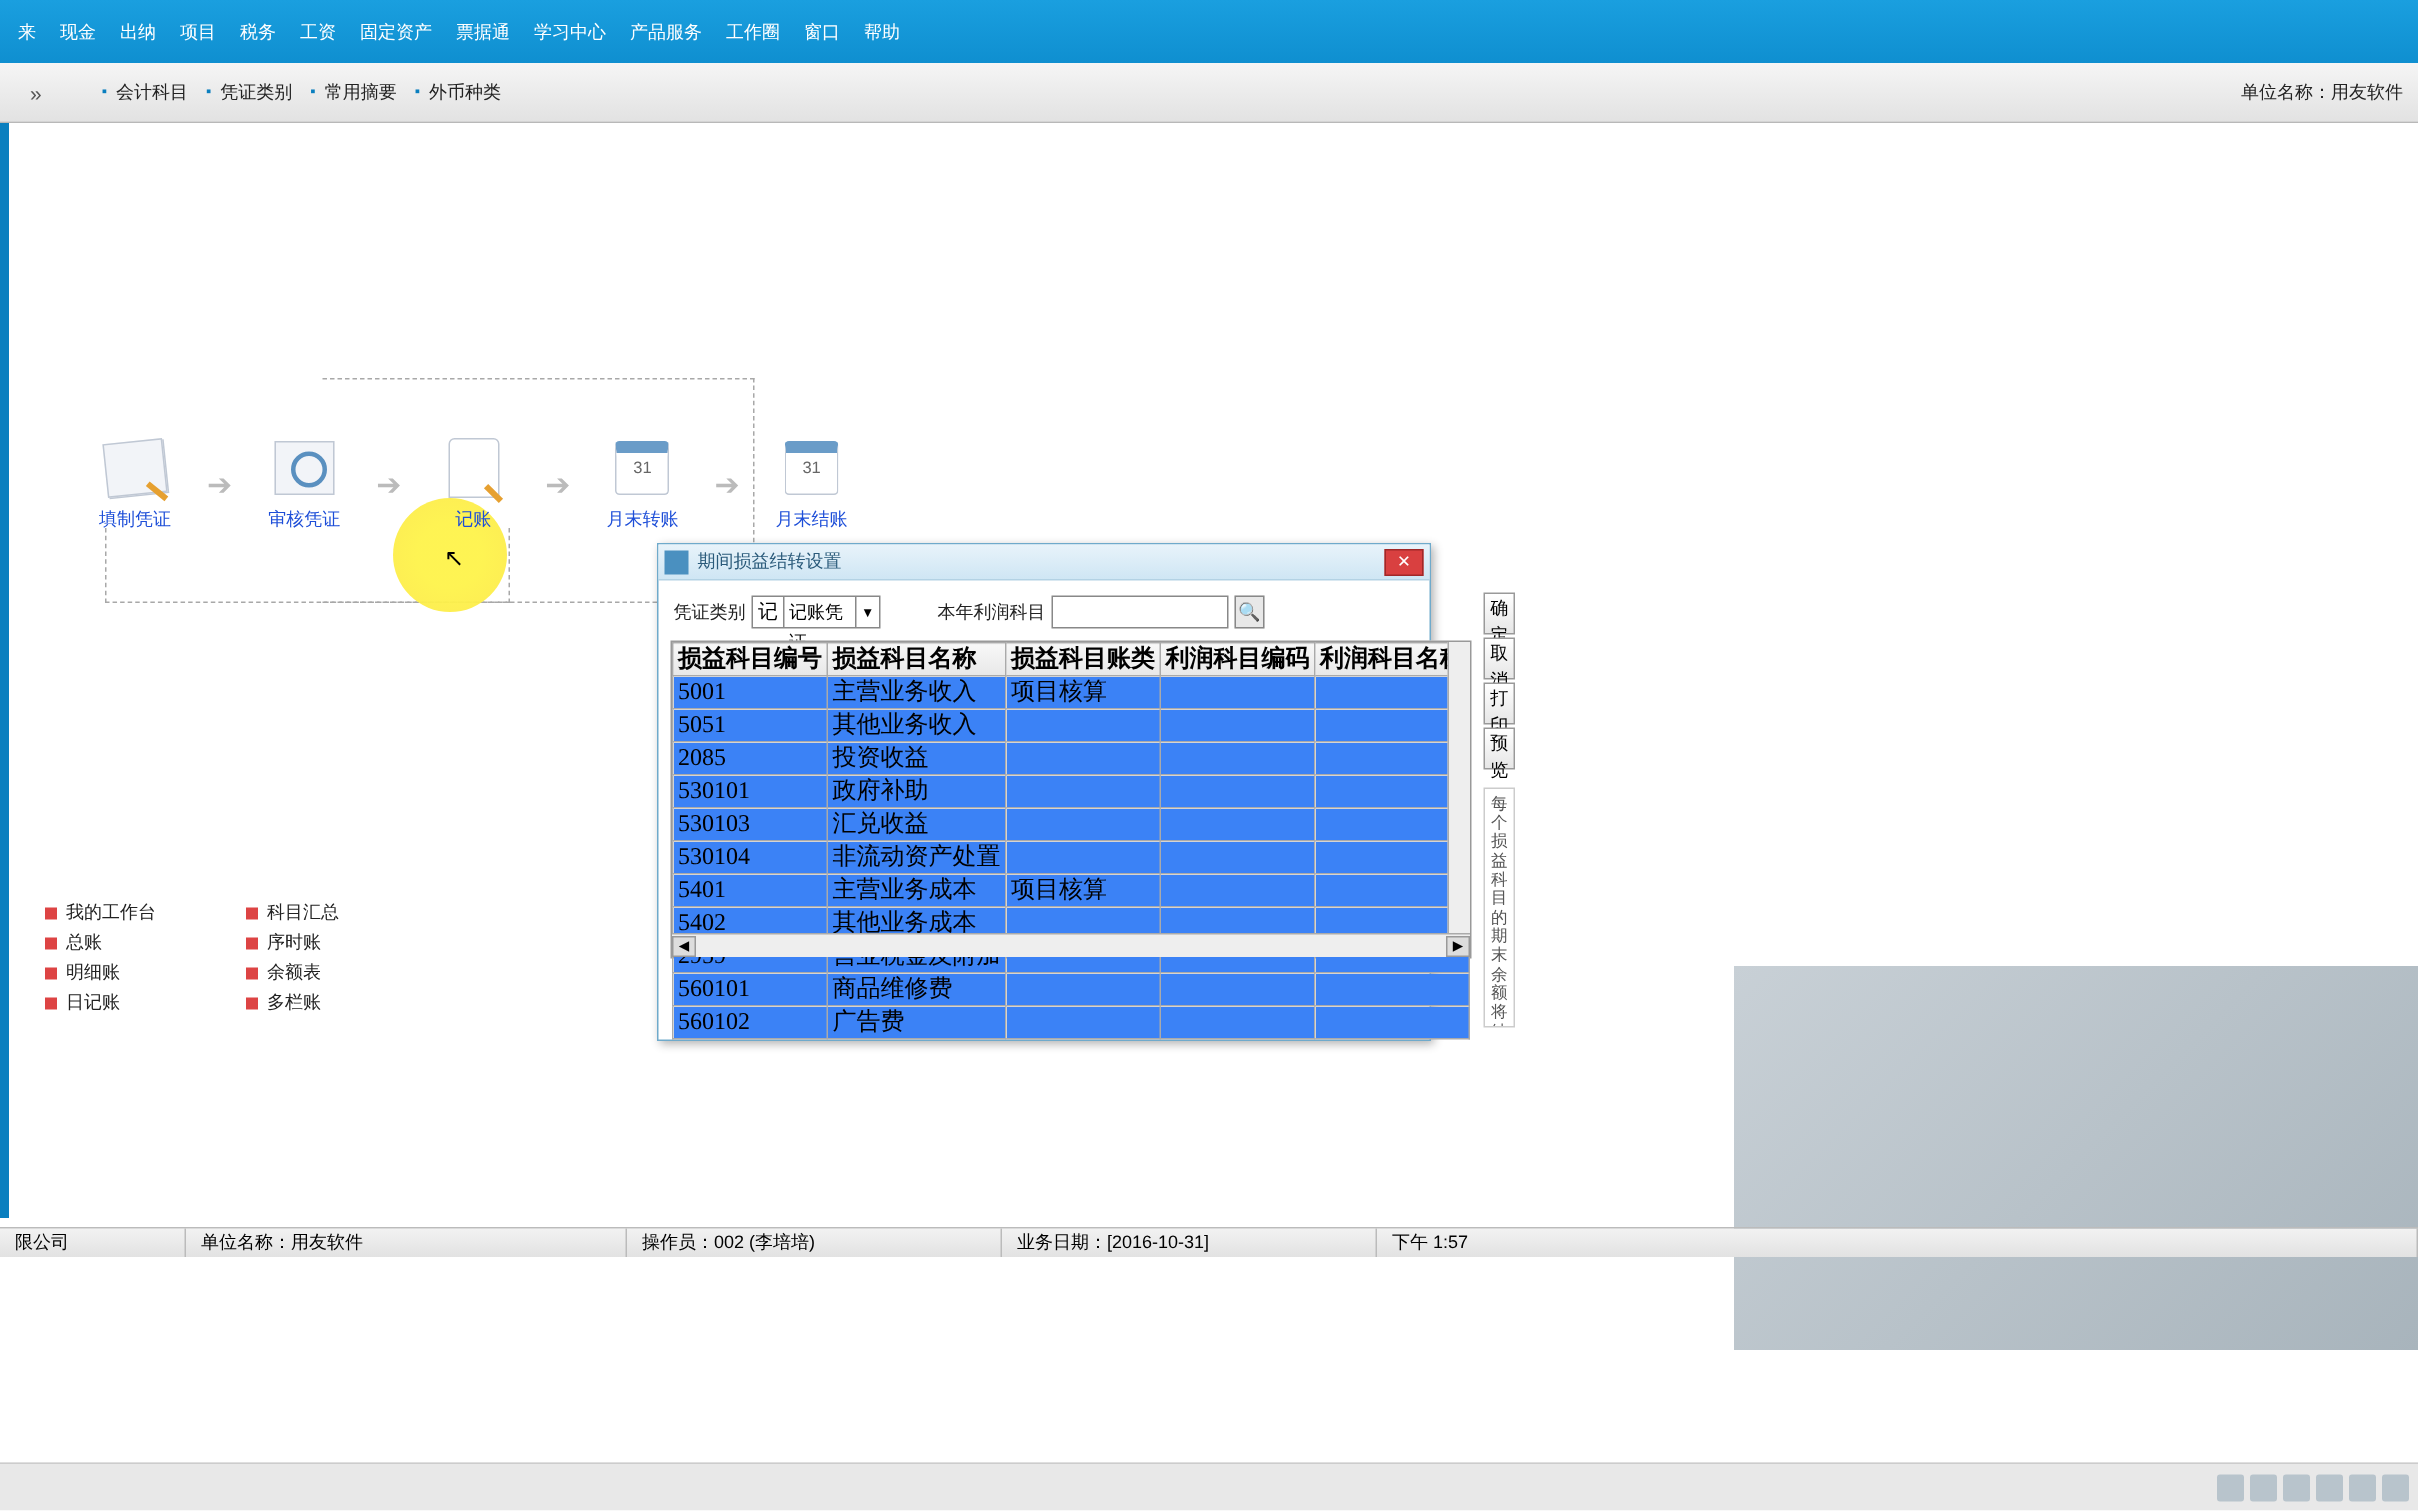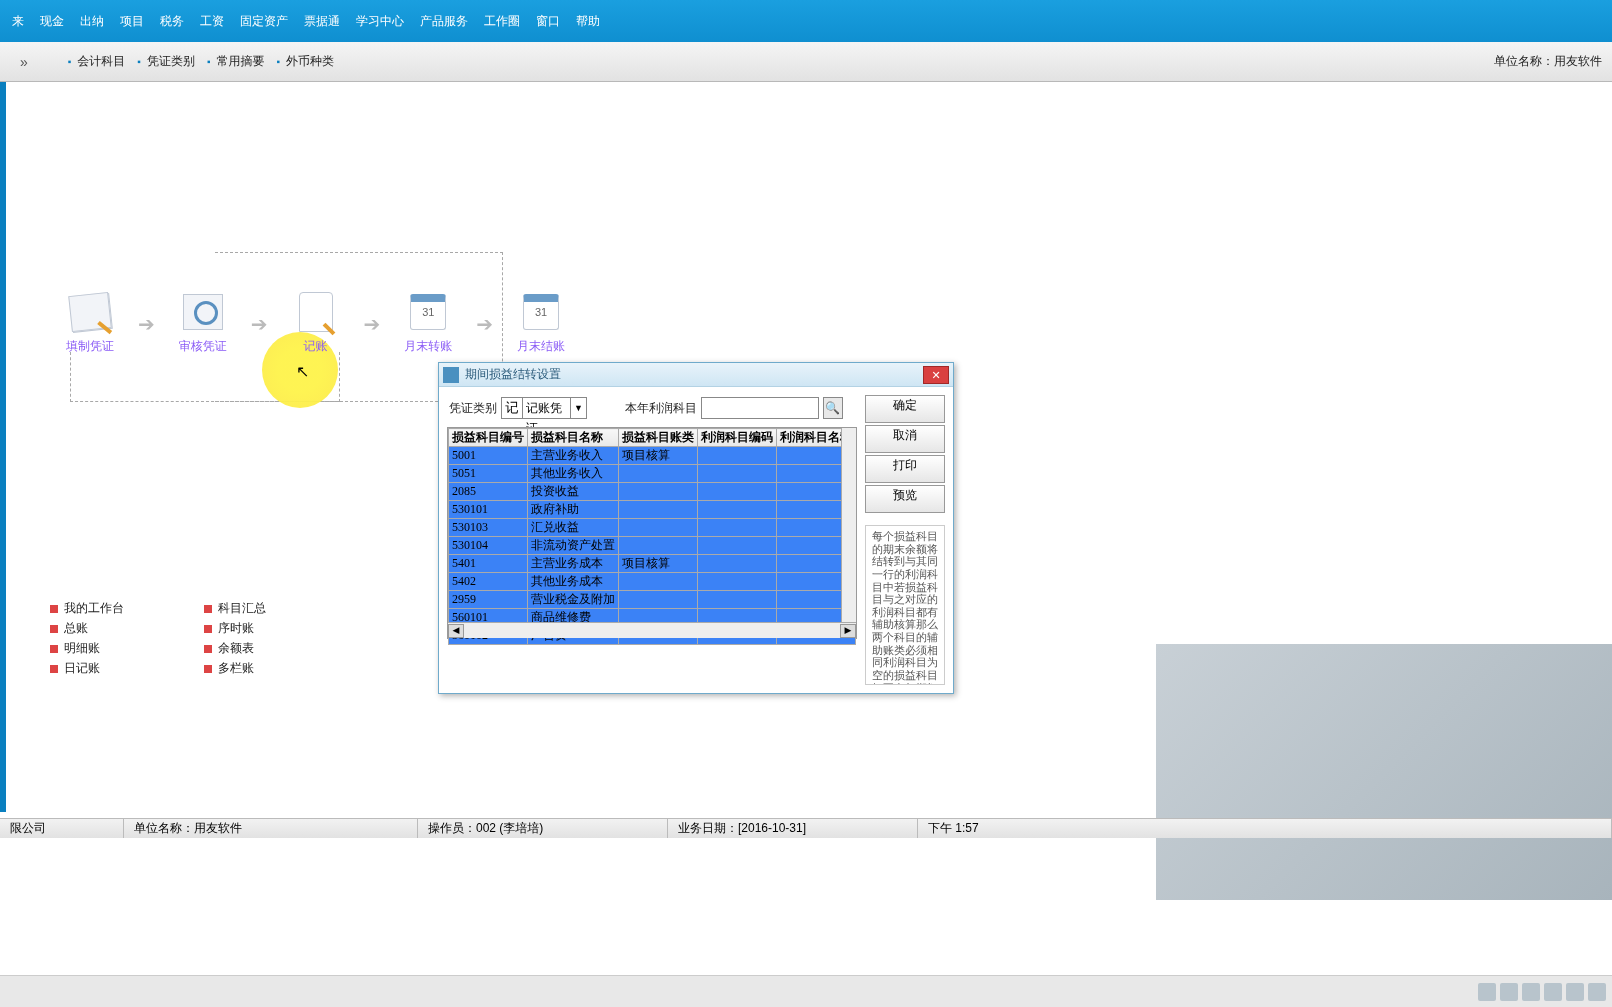--- a/index.html
+++ b/index.html
@@ -20,51 +20,51 @@
 
 .canvas { position: relative; width: 100%; height: 730px; background: #fff; }
 .left-edge { position: absolute; left: 0; top: 0; width: 6px; height: 100%; background: #0a7fbf; }
 
 
 .flow-box { position: absolute; left: 215px; top: 170px; width: 288px; height: 150px; border: 1px dashed #a8a8a8; border-left: none; }
 .flow-box2 { position: absolute; left: 70px; top: 270px; width: 270px; height: 50px; border: 1px dashed #a8a8a8; border-top: none; }
 .flow-wrap { position: absolute; left: 60px; top: 210px; display: flex; align-items: center; gap: 18px; }
 .flow-node { display: flex; flex-direction: column; align-items: center; width: 60px; }
 .flow-node .icon { width: 48px; height: 40px; margin-bottom: 6px; display: flex; align-items: center; justify-content: center; }
-.flow-node .lbl { color: #8b5cf6; white-space: nowrap; }
+.flow-node .lbl { color: #1d4ed8; white-space: nowrap; }
 .arrow { color: #bbb; font-size: 20px; }
 
 
 .highlight { position: absolute; left: 262px; top: 250px; width: 76px; height: 76px; border-radius: 50%; background: radial-gradient(circle, #fef34a 40%, #fce94a 100%); opacity: 0.95; }
 .cursor-arrow { position: absolute; left: 296px; top: 280px; font-size: 16px; color: #000; }
 
 
 .qlinks { position: absolute; left: 30px; top: 518px; display: flex; gap: 60px; }
-.qcol .qi { display: flex; align-items: center; gap: 6px; color: #222; margin-bottom: 3px; cursor: pointer; margin-left: 20px; }
+.qcol .qi { display: flex; align-items: center; gap: 6px; color: #222; margin-bottom: 3px; cursor: pointer; }
 .qcol .qi::before { content: ""; width: 8px; height: 8px; background: #d44; display: inline-block; }
 
 
 .dialog { position: absolute; left: 438px; top: 280px; width: 516px; background: #fff; border: 1px solid #6faacb; box-shadow: 2px 2px 6px rgba(0,0,0,0.3); }
 .dlg-title { height: 24px; background: linear-gradient(to bottom, #e8f3fa 0%, #cfe6f4 100%); display: flex; align-items: center; padding: 0 4px; border-bottom: 1px solid #b3d2e4; }
 .dlg-title .ti { width: 16px; height: 16px; background: #4a90c0; margin-right: 6px; }
 .dlg-title .tt { color: #2a5a7a; flex: 1; }
 .dlg-title .close { width: 26px; height: 18px; background: #d94040; color: #fff; text-align: center; line-height: 16px; border: 1px solid #a02828; font-size: 11px; cursor: pointer; }
 .dlg-body { padding: 8px; display: flex; gap: 8px; }
 .dlg-left { flex: 1; }
 .dlg-filter { display: flex; align-items: center; gap: 4px; margin-bottom: 6px; padding: 2px; }
 .dlg-filter label { color: #222; }
 .dlg-filter .combo { display: flex; border: 1px solid #888; height: 22px; }
 .dlg-filter .combo .cin { width: 20px; border: none; padding: 0 3px; text-align: center; }
 .dlg-filter .combo .ctxt { width: 48px; border-left: 1px solid #888; padding: 0 3px; line-height: 20px; }
 .dlg-filter .combo .cbtn { width: 16px; border-left: 1px solid #888; text-align: center; line-height: 20px; cursor: pointer; font-size: 9px; }
 .dlg-filter .in2 { width: 118px; height: 22px; border: 1px solid #888; padding: 0 3px; }
 .dlg-filter .srch { width: 20px; height: 22px; border: 1px solid #888; background: #e8e8e8; display: flex; align-items: center; justify-content: center; cursor: pointer; }
 
 .grid-wrap { border: 1px solid #999; height: 212px; position: relative; background: #fff; }
-.grid { width: 100%; border-collapse: collapse; font-size: 12px; }
+.grid { width: 100%; border-collapse: collapse; font-size: 16px; }
 .grid th, .grid td { border: 1px solid #aaa; padding: 0 3px; height: 15px; text-align: left; white-space: nowrap; overflow: hidden; }
 .grid th { background: linear-gradient(to bottom, #f8f8f8, #e8e8e8); }
 .grid td { background: #3b82f6; font-family: Liberation Serif, serif; }
 .grid-hscroll { position: absolute; bottom: 0; left: 0; right: 0; height: 16px; background: #eee; border-top: 1px solid #aaa; display: flex; align-items: center; }
 .grid-hscroll .sbtn { width: 16px; height: 14px; border: 1px solid #999; background: #ddd; font-size: 9px; text-align: center; }
 .grid-hscroll .track { flex: 1; }
 .grid-vscroll { position: absolute; right: 0; top: 0; bottom: 16px; width: 15px; background: #eee; border-left: 1px solid #aaa; }
 
 .dlg-right { width: 88px; display: flex; flex-direction: column; gap: 2px; }
 .dlg-right .btn { height: 28px; border: 1px solid #999; background: linear-gradient(to bottom, #fff, #e6e6e6); text-align: center; line-height: 18px; cursor: pointer; }

